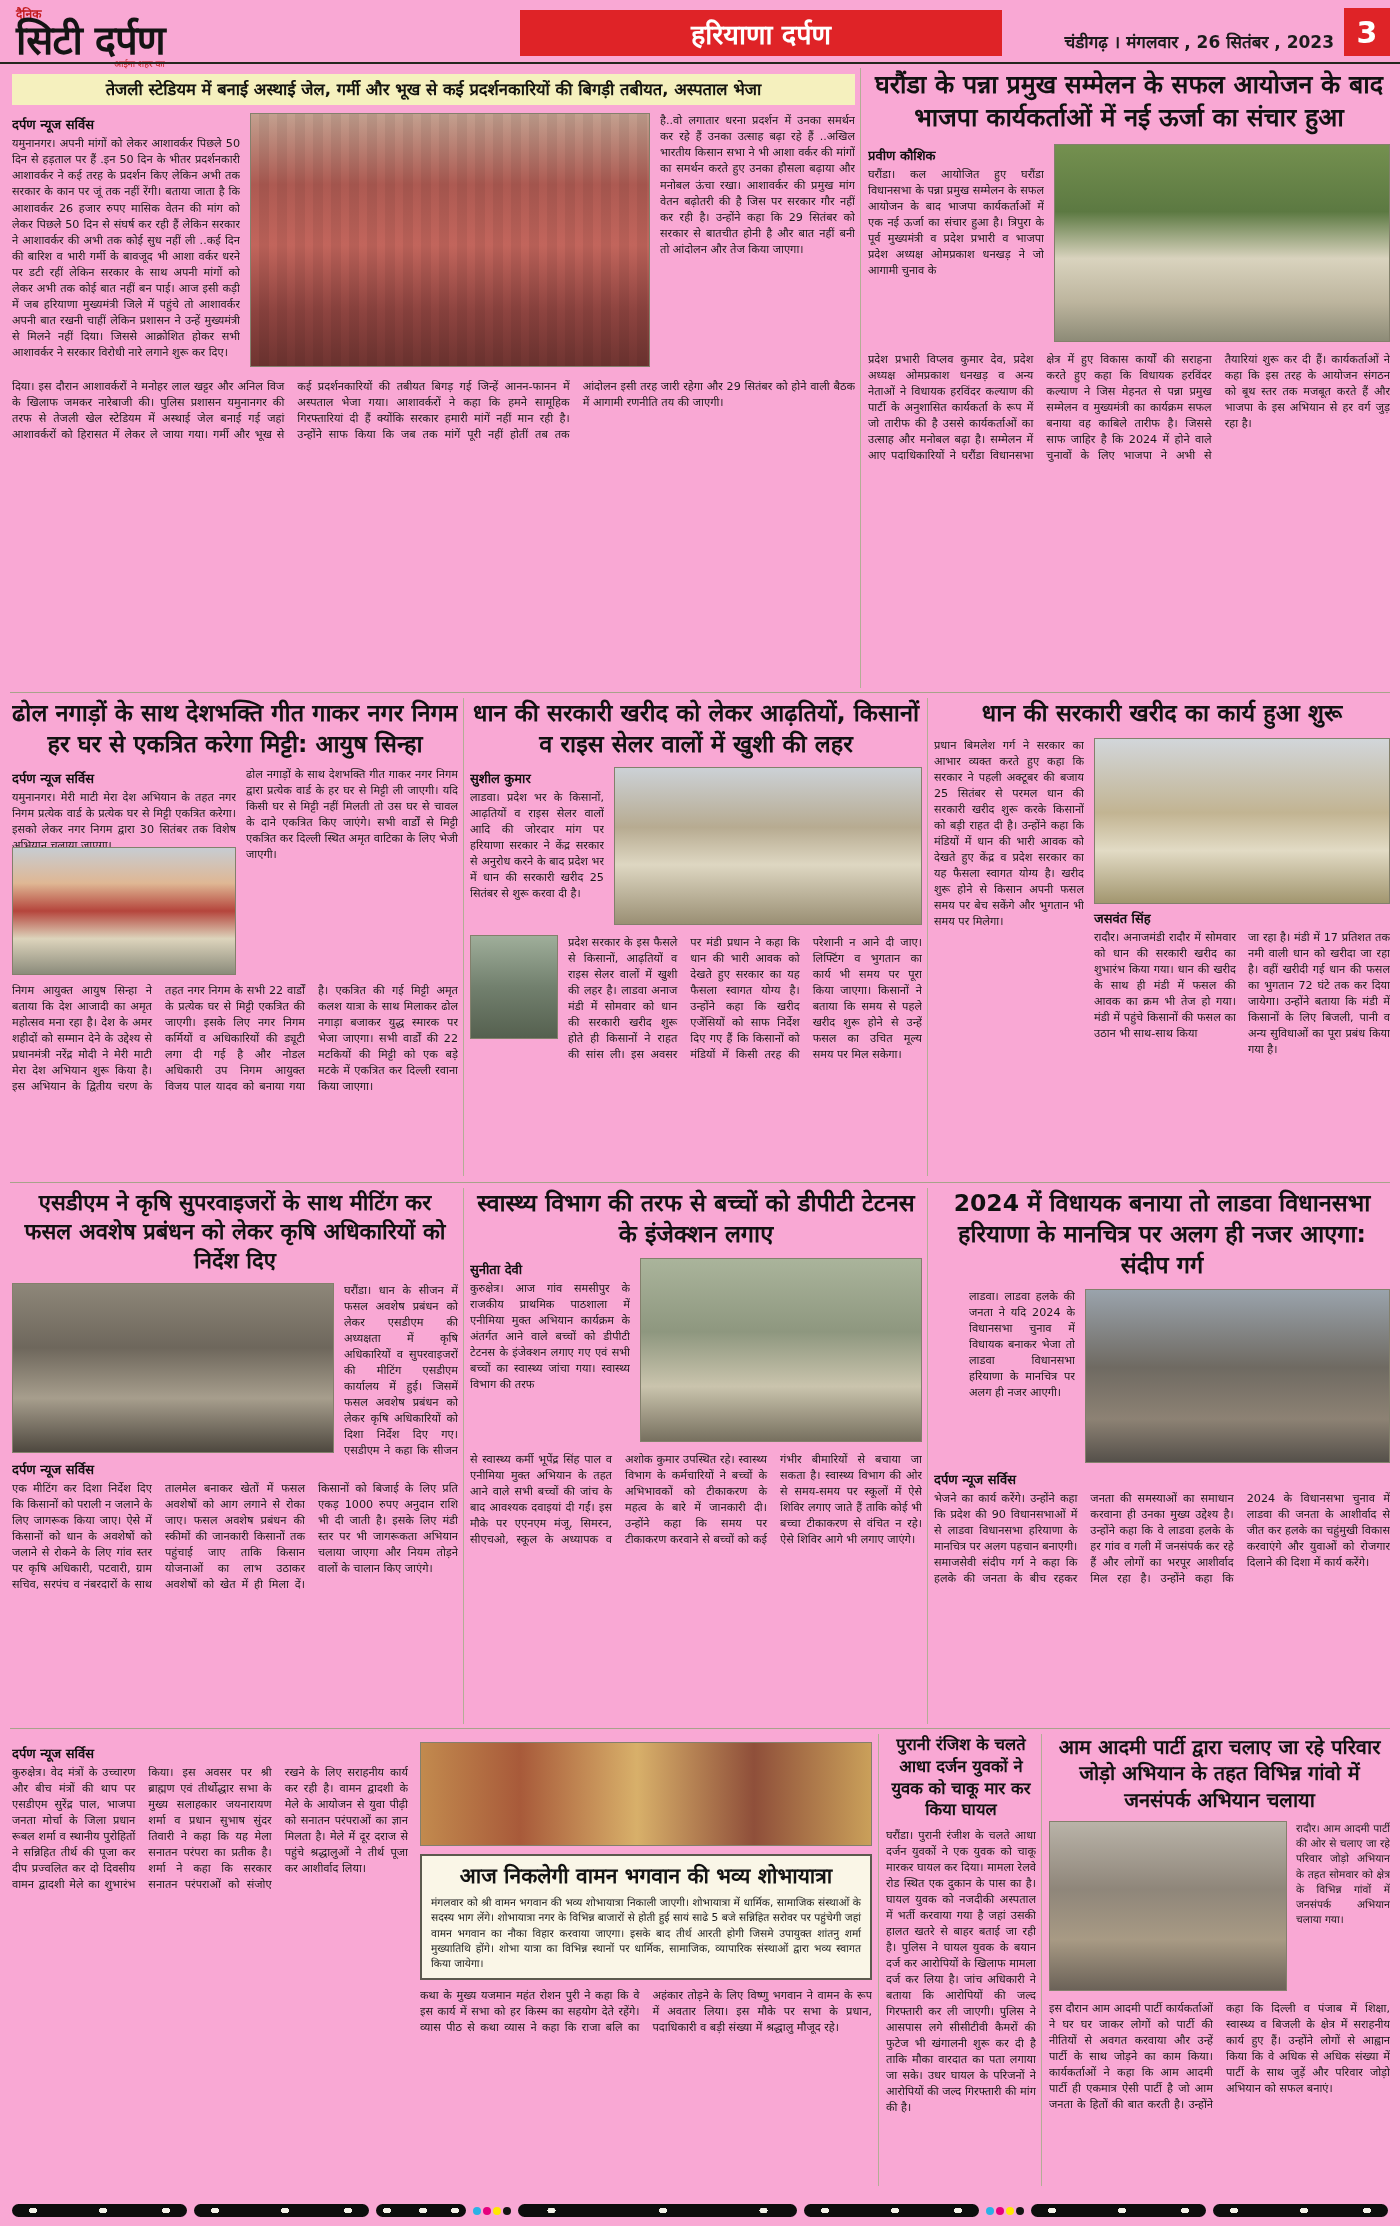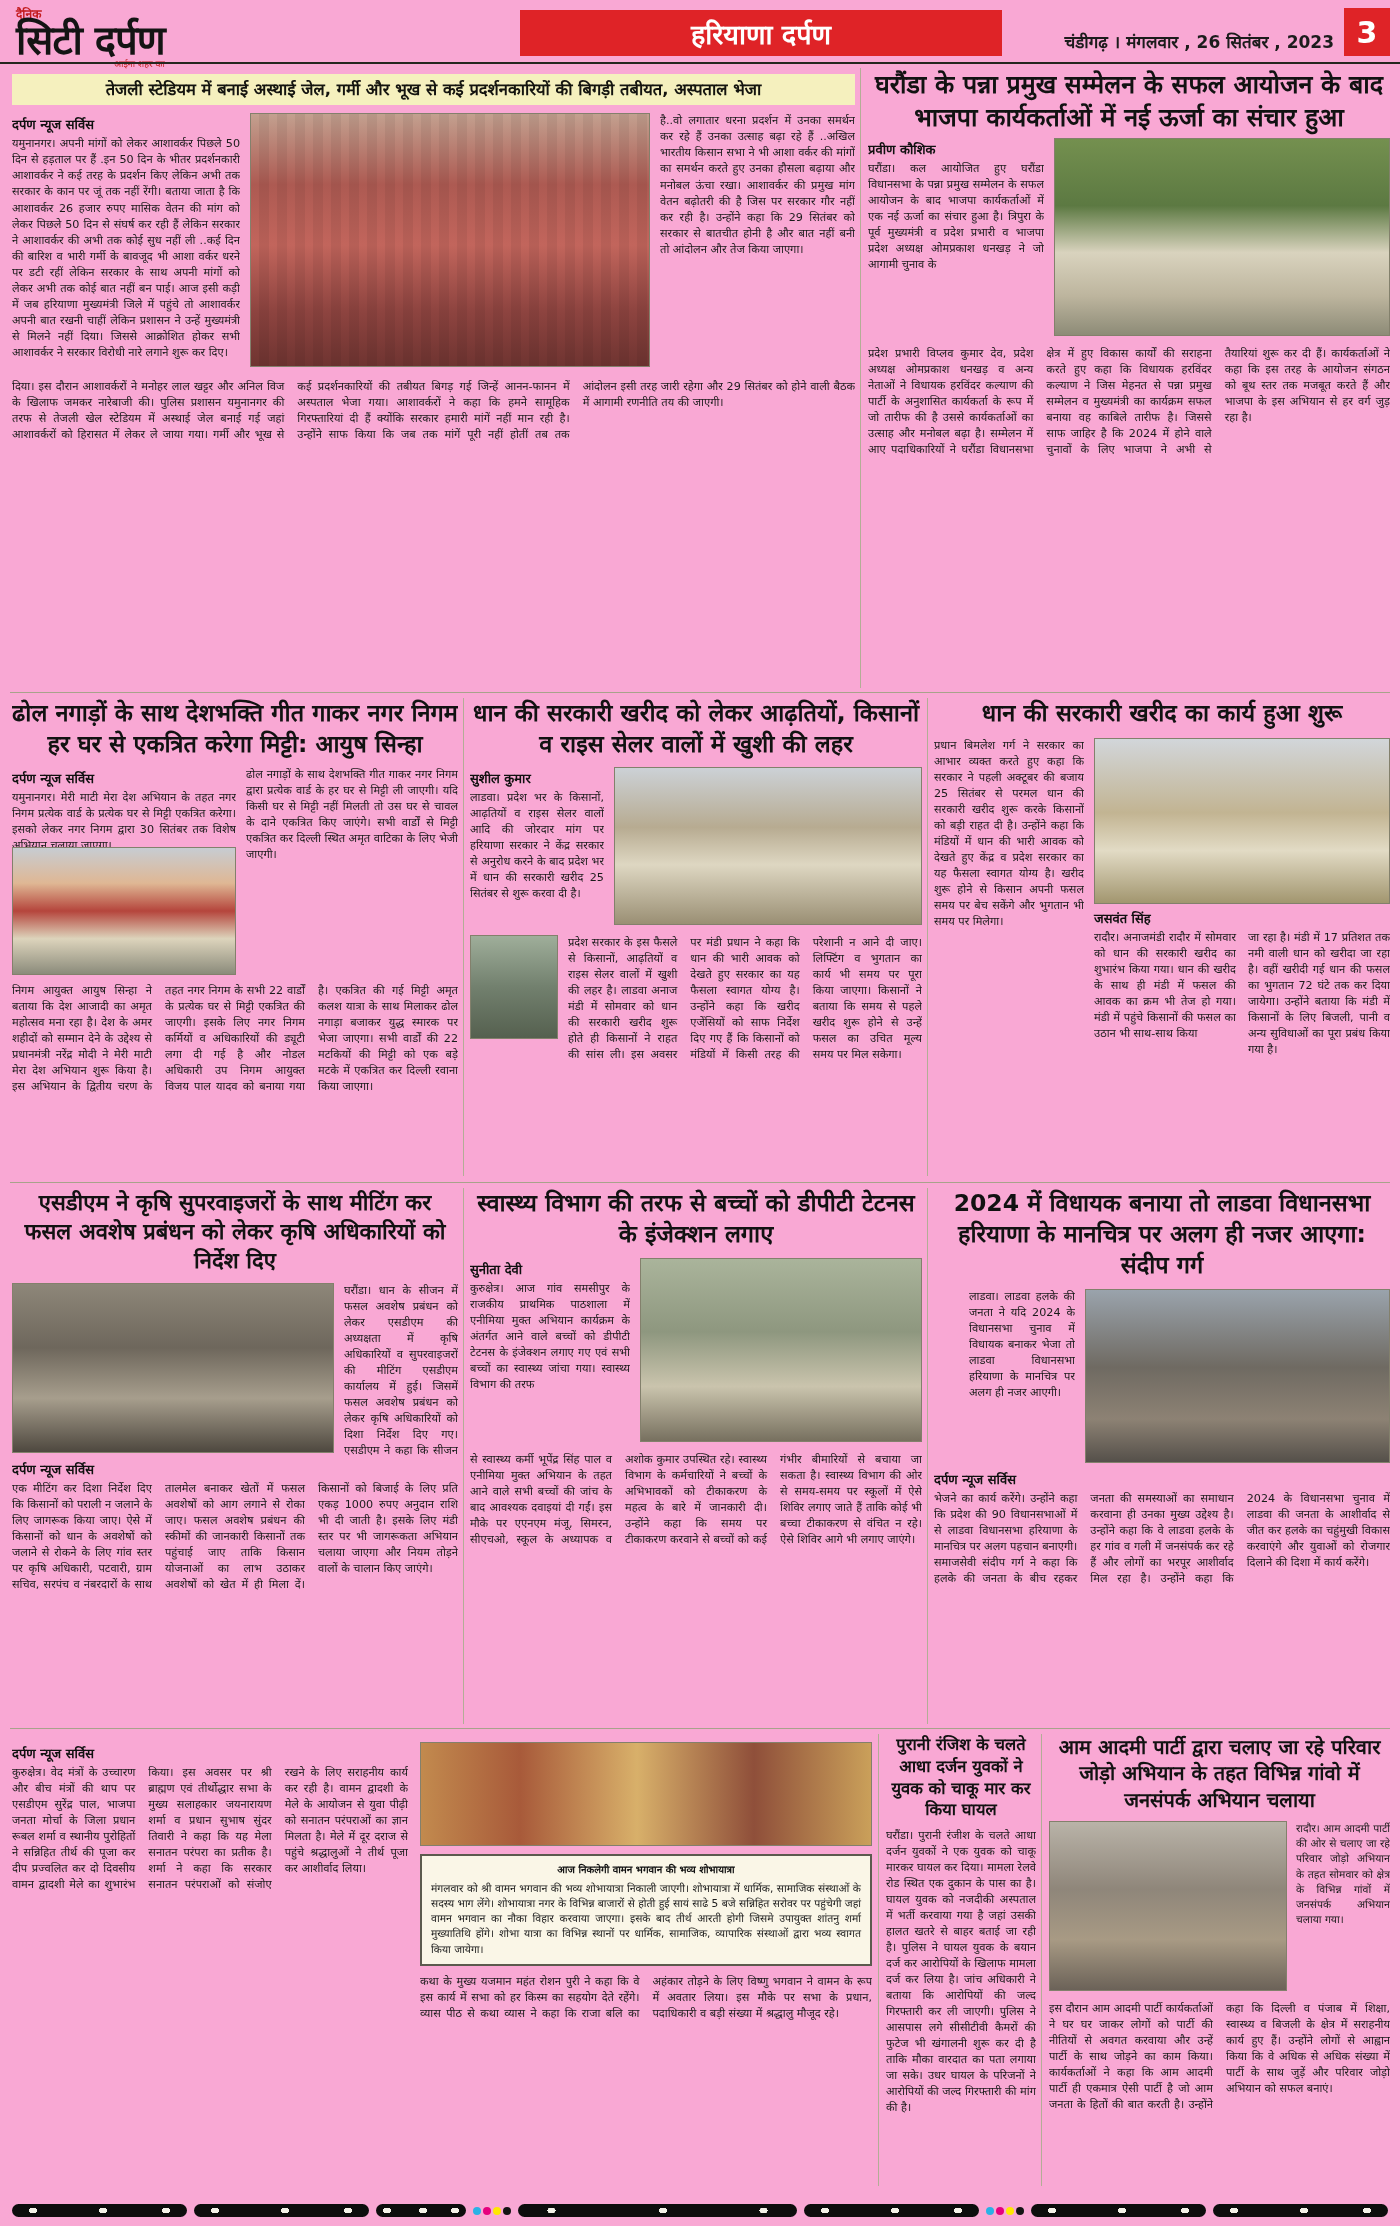--- a/index.html
+++ b/index.html
@@ -40,21 +40,21 @@
   .ph-paddy{background:linear-gradient(180deg,#ccd1d6 0%,#b7ab91 38%,#ded7c2 62%,#9a8f74 100%);}
   .ph-mandi{background:linear-gradient(180deg,#d2d6da 0%,#c2b492 45%,#e2dbc5 68%,#a2966f 100%);}
   .ph-meeting{background:linear-gradient(180deg,#8e8779 0%,#6e675c 38%,#a79e8d 68%,#4e483f 100%);}
   .ph-vaccine{background:linear-gradient(180deg,#aab49b 0%,#8e977f 40%,#cac4ad 70%,#77705f 100%);}
   .ph-garg{background:linear-gradient(180deg,#9aa3ac 0%,#6f6a62 45%,#8d8274 75%,#55504a 100%);}
   .ph-vaman{background:linear-gradient(90deg,#c28a4e 0%,#a85a3a 22%,#d8b06a 48%,#8f4f3a 74%,#caa05a 100%);}
   .ph-aap{background:linear-gradient(180deg,#b9b3a8 0%,#8f867a 40%,#a89a84 70%,#6b6258 100%);}
   .ph-small{background:linear-gradient(180deg,#9fae9a 0%,#72806e 50%,#55604f 100%);}
 
   .newsbox{border:2px solid #5c5a4e;padding:7px 9px;background:#FAF6E7;}
-  .newsbox h4{margin:0 0 5px 0;font-size:10px;font-weight:800;text-align:center;color:#121212;line-height:1.3;}
+  .newsbox h4{margin:0 0 5px 0;font-size:21px;font-weight:800;text-align:center;color:#121212;line-height:1.3;}
   .newsbox .bodytxt{font-size:10.6px;}
 
   
   .regstrip{position:absolute;left:12px;right:12px;bottom:8px;height:15px;display:flex;align-items:center;gap:7px;}
   .regbar{height:13px;background:#0d0d0d;border-radius:7px;flex:1;
           background-image:radial-gradient(ellipse 7px 5px at 12% 50%,#f4f2e8 58%,transparent 60%),
                            radial-gradient(ellipse 7px 5px at 52% 50%,#f4f2e8 58%,transparent 60%),
                            radial-gradient(ellipse 7px 5px at 88% 50%,#f4f2e8 58%,transparent 60%);
           background-color:#0d0d0d;}
   .cmyk{display:flex;gap:2px;align-items:center;}
@@ -90,21 +90,21 @@
         <div class="bodytxt">है..वो लगातार धरना प्रदर्शन में उनका समर्थन कर रहे हैं उनका उत्साह बढ़ा रहे हैं ..अखिल भारतीय किसान सभा ने भी आशा वर्कर की मांगों का समर्थन करते हुए उनका हौसला बढ़ाया और मनोबल ऊंचा रखा। आशावर्कर की प्रमुख मांग वेतन बढ़ोतरी की है जिस पर सरकार गौर नहीं कर रही है। उन्होंने कहा कि 29 सितंबर को सरकार से बातचीत होनी है और बात नहीं बनी तो आंदोलन और तेज किया जाएगा।</div>
       </div>
     </div>
     <div class="bodytxt cols3" style="margin-top:8px;height:170px;overflow:hidden;">दिया। इस दौरान आशावर्करों ने मनोहर लाल खट्टर और अनिल विज के खिलाफ जमकर नारेबाजी की। पुलिस प्रशासन यमुनानगर की तरफ से तेजली खेल स्टेडियम में अस्थाई जेल बनाई गई जहां आशावर्करों को हिरासत में लेकर ले जाया गया। गर्मी और भूख से कई प्रदर्शनकारियों की तबीयत बिगड़ गई जिन्हें आनन-फानन में अस्पताल भेजा गया। आशावर्करों ने कहा कि हमने सामूहिक गिरफ्तारियां दी हैं क्योंकि सरकार हमारी मांगें नहीं मान रही है। उन्होंने साफ किया कि जब तक मांगें पूरी नहीं होतीं तब तक आंदोलन इसी तरह जारी रहेगा और 29 सितंबर को होने वाली बैठक में आगामी रणनीति तय की जाएगी।</div>
   </section>
 
   <div class="vline" style="left:860px;top:68px;height:620px;"></div>
 
   <section style="left:868px;top:68px;width:522px;height:620px;">
     <div class="h-sec" style="font-size:25px;">घरौंडा के पन्ना प्रमुख सम्मेलन के सफल आयोजन के बाद भाजपा कार्यकर्ताओं में नई ऊर्जा का संचार हुआ</div>
-    <div style="display:flex;gap:10px;margin-top:4px;height:200px;justify-content:space-between;">
+    <div style="display:flex;gap:10px;margin-top:10px;height:200px;justify-content:space-between;">
       <div style="width:176px;overflow:hidden;">
         <div class="byline">प्रवीण कौशिक</div>
         <div class="bodytxt">घरौंडा। कल आयोजित हुए घरौंडा विधानसभा के पन्ना प्रमुख सम्मेलन के सफल आयोजन के बाद भाजपा कार्यकर्ताओं में एक नई ऊर्जा का संचार हुआ है। त्रिपुरा के पूर्व मुख्यमंत्री व प्रदेश प्रभारी व भाजपा प्रदेश अध्यक्ष ओमप्रकाश धनखड़ ने जो आगामी चुनाव के</div>
       </div>
       <div class="photo ph-bjp" style="flex:1;height:198px;"></div>
     </div>
     <div class="bodytxt cols3" style="margin-top:8px;height:252px;overflow:hidden;">प्रदेश प्रभारी विप्लव कुमार देव, प्रदेश अध्यक्ष ओमप्रकाश धनखड़ व अन्य नेताओं ने विधायक हरविंदर कल्याण की पार्टी के अनुशासित कार्यकर्ता के रूप में जो तारीफ की है उससे कार्यकर्ताओं का उत्साह और मनोबल बढ़ा है। सम्मेलन में आए पदाधिकारियों ने घरौंडा विधानसभा क्षेत्र में हुए विकास कार्यों की सराहना करते हुए कहा कि विधायक हरविंदर कल्याण ने जिस मेहनत से पन्ना प्रमुख सम्मेलन व मुख्यमंत्री का कार्यक्रम सफल बनाया वह काबिले तारीफ है। जिससे साफ जाहिर है कि 2024 में होने वाले चुनावों के लिए भाजपा ने अभी से तैयारियां शुरू कर दी हैं। कार्यकर्ताओं ने कहा कि इस तरह के आयोजन संगठन को बूथ स्तर तक मजबूत करते हैं और भाजपा के इस अभियान से हर वर्ग जुड़ रहा है।</div>
   </section>
 
   <div class="hr" style="top:692px;"></div>

